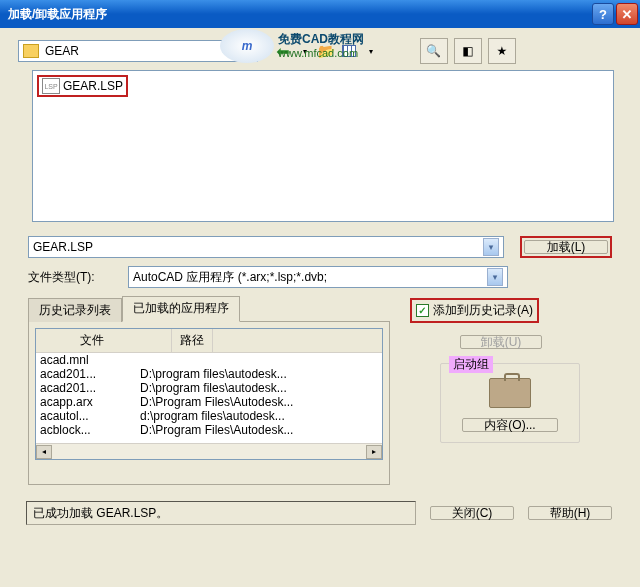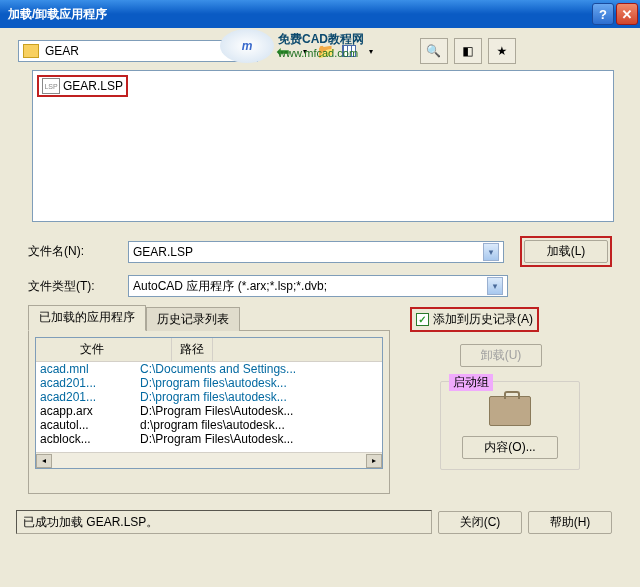--- a/index.html
+++ b/index.html
@@ -29,50 +29,50 @@
 .rtool-btn { width: 28px; height: 26px; border: 1px solid #aca899; background: #f0ede0; display: flex; align-items: center; justify-content: center; }
 .filelist { width: 582px; height: 152px; border: 1px solid #7f9db9; background: #fff; margin: 4px 0 14px 18px; padding: 4px; position: relative; }
 .file-item { display: inline-flex; align-items: center; padding: 1px 3px; }
 .red-box { border: 2px solid #c02020; }
 .lsp-icon { width: 18px; height: 16px; background: #fff; border: 1px solid #888; margin-right: 3px; font-size: 7px; color: #888; display: flex; align-items: center; justify-content: center; }
 .input-row { display: flex; align-items: center; margin: 0 14px 8px 14px; }
 .input-lbl { width: 100px; }
 .combo { flex: 1; height: 22px; border: 1px solid #7f9db9; background: #fff; display: flex; align-items: center; padding: 0 4px; margin-right: 16px; }
 .combo span { flex: 1; }
 .combo-btn { width: 16px; height: 18px; background: linear-gradient(#dbeafb, #a8c8ee); border: 1px solid #9ab0d0; display: flex; align-items: center; justify-content: center; font-size: 9px; color: #4a6a9a; }
-.btn { height: 23px; padding: 4px 14px; background: #ece9d8; border: 1px solid #aca899; border-radius: 2px; display: flex; align-items: center; justify-content: center; cursor: default; }
+.btn { height: 14px; padding: 4px 14px; background: #ece9d8; border: 1px solid #aca899; border-radius: 2px; display: flex; align-items: center; justify-content: center; cursor: default; }
 .load-btn { width: 84px; }
 .tabs-area { margin: 4px 14px 0 14px; display: flex; }
 .tabs-left { width: 362px; }
 .tab-strip { display: flex; }
 .tab { padding: 3px 10px; border: 1px solid #aca899; background: #ece9d8; border-bottom: none; position: relative; }
 .tab.active { background: #ece9d8; border-bottom: 1px solid #ece9d8; z-index: 2; }
 .tab:not(.active) { background: #e0dccc; margin-top: 2px; }
 .tab-panel { border: 1px solid #aca899; padding: 6px; margin-top: -1px; height: 164px; background: #ece9d8; }
 .loaded-list { border: 1px solid #7f9db9; background: #fff; height: 132px; overflow: hidden; position: relative; }
 .list-hdr { display: flex; background: #ece9d8; border-bottom: 1px solid #d4d0c8; }
 .list-hdr div { padding: 3px 8px; border-right: 1px solid #d4d0c8; }
 .hcol-file { width: 100px; margin-left: 36px; }
 .list-body { font-family: "Courier New", monospace; font-size: 12px; }
 .list-row { display: flex; padding: 0 4px; white-space: nowrap; }
-.list-row.dis { color: #0369a1; }
+.list-row.dis { color: #000000; }
 .lcol-file { width: 100px; }
 .scrollbar-h { height: 16px; background: #f0ede0; border-top: 1px solid #d4d0c8; display: flex; align-items: center; }
 .sb-btn { width: 16px; height: 14px; background: #dedacc; border: 1px solid #aca899; display: flex; align-items: center; justify-content: center; font-size: 8px; }
 .sb-track { flex: 1; }
 .right-panel { flex: 1; padding-left: 20px; padding-top: 2px; }
 .chk-row { display: flex; align-items: center; margin-bottom: 12px; }
 .chk { width: 13px; height: 13px; border: 1px solid #2a7a2a; background: #fff; margin-right: 4px; display: flex; align-items: center; justify-content: center; color: #2a9a2a; font-size: 10px; font-weight: bold; }
 .unload-btn { width: 82px; margin-left: 50px; color: #a0a0a0; }
 .fieldset { border: 1px solid #d4d0c8; border-radius: 2px; margin-top: 14px; padding: 10px 12px 10px 12px; position: relative; width: 140px; margin-left: 30px; }
 .fieldset-legend { position: absolute; top: -8px; left: 8px; background: #f0abfc; padding: 0 4px; }
 .briefcase { width: 42px; height: 30px; margin: 4px auto 10px auto; background: #bda888; border: 1px solid #8a7a5a; position: relative; border-radius: 2px; }
 .briefcase::before { content: ""; position: absolute; top: -6px; left: 14px; width: 12px; height: 6px; border: 2px solid #8a7a5a; border-bottom: none; border-radius: 3px 3px 0 0; }
 .content-btn { width: 96px; margin: 0 auto; }
-.status-row { display: flex; align-items: center; margin: 16px 14px 0 2px; gap: 6px; }
+.status-row { display: flex; align-items: center; margin: 16px 14px 0 12px; gap: 14px; }
 .status-box { flex: 1; height: 24px; border: 1px inset #aca899; background: #ece9d8; display: flex; align-items: center; padding: 0 6px; }
 .ul { }
 </style>
 </head>
 <body>
 
 <div class="titlebar">
   <span class="titlebar-text">加载/卸载应用程序</span>
   <div class="titlebar-btn help-btn">?</div>
   <div class="titlebar-btn close-btn">✕</div>
@@ -119,21 +119,20 @@
   </div>
 
   <div class="filelist">
     <div class="file-item red-box">
       <div class="lsp-icon">LSP</div>
       <span>GEAR.LSP</span>
     </div>
   </div>
 
   <div class="input-row">
-    <div class="input-lbl"><span>文件名(N):</span></div>
     <div class="combo">
       <span>GEAR.LSP</span>
       <div class="combo-btn">▾</div>
     </div>
     <div class="red-box" style="padding:2px;">
       <div class="btn load-btn">
           <span>加载(L)</span>
         </div>
     </div>
   </div>
@@ -143,33 +142,32 @@
     <div class="combo">
       <span>AutoCAD 应用程序 (*.arx;*.lsp;*.dvb;</span>
       <div class="combo-btn">▾</div>
     </div>
     <div style="width:88px;"></div>
   </div>
 
   <div class="tabs-area">
     <div class="tabs-left">
       <div class="tab-strip">
+        <div class="tab"><span>历史记录列表</span></div>
         <div class="tab active"><span>已加载的应用程序</span></div>
-        <div class="tab"><span>历史记录列表</span></div>
       </div>
       <div class="tab-panel">
         <div class="loaded-list">
           <div class="list-hdr">
             <div class="hcol-file">文件</div>
             <div>路径</div>
           </div>
           <div class="list-body" id="loaded-body">
               <div class="list-row dis">
                 <div class="lcol-file">acad.mnl</div>
-                <div>C:\Documents and Settings...</div>
               </div>
               <div class="list-row dis">
                 <div class="lcol-file">acad201...</div>
                 <div>D:\program files\autodesk...</div>
               </div>
               <div class="list-row dis">
                 <div class="lcol-file">acad201...</div>
                 <div>D:\program files\autodesk...</div>
               </div>
               <div class="list-row">

